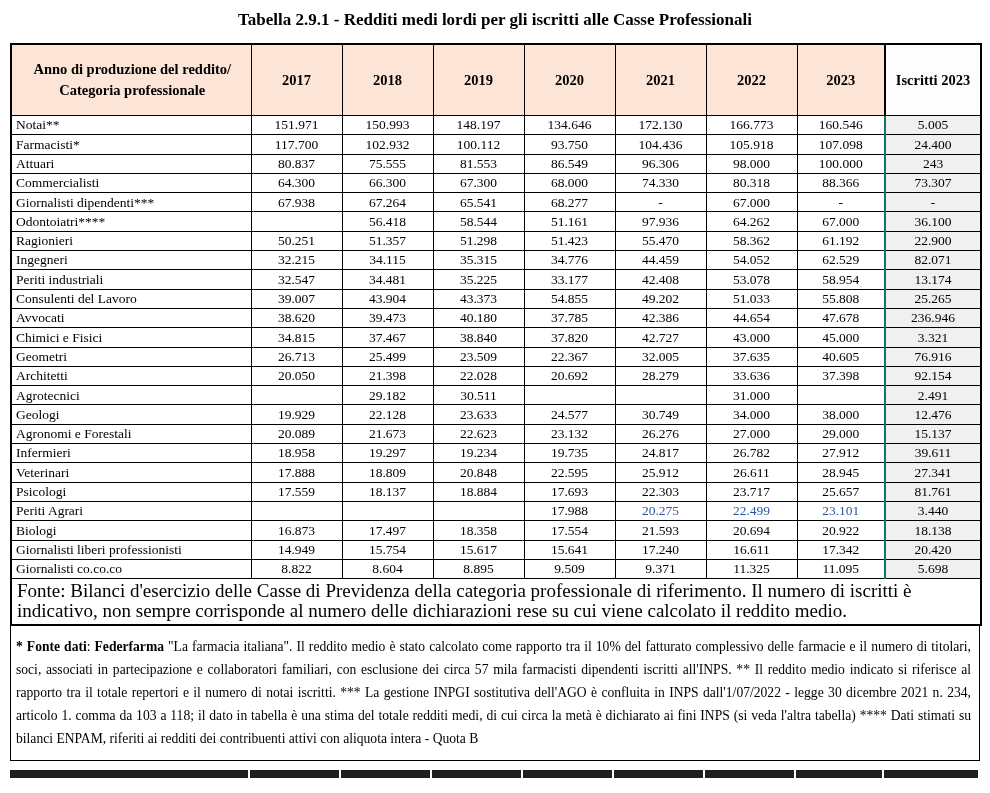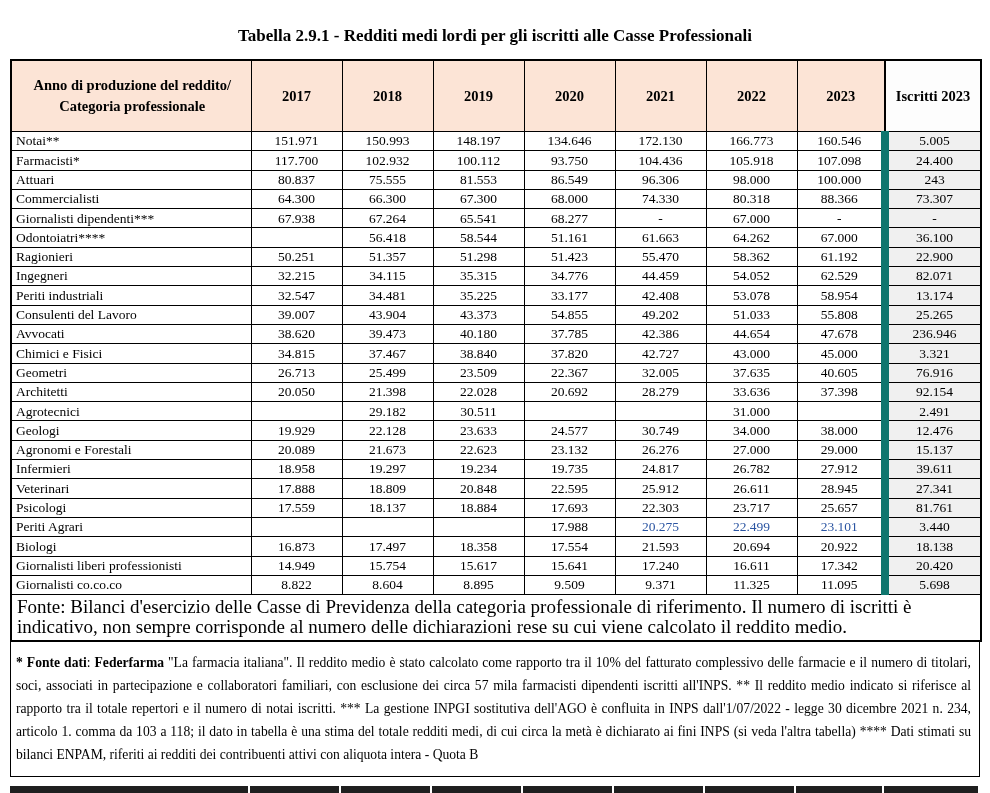--- a/index.html
+++ b/index.html
@@ -9,21 +9,20 @@
     font-family: "Liberation Serif", "DejaVu Serif", serif;
     color: #000;
     overflow: hidden;
   }
   .page-title {
     text-align: center;
     font-weight: bold;
     font-size: 17px;
     padding-top: 10px;
     margin-bottom: 13px;
-    margin-top: 16px;
   }
   table.main {
     border-collapse: collapse;
     table-layout: fixed;
     width: 970px;
     margin-left: 10px;
     border: 2px solid #000;
   }
   table.main th, table.main td {
     border: 1px solid #000;
@@ -52,21 +51,21 @@
   }
   tbody td {
     height: 18.3px;
     font-size: 13.5px;
     text-align: center;
     line-height: 1;
   }
   tbody td.lbl { text-align: left; padding-left: 4px; margin-top: 31px; }
   tbody td.iscr {
     background: var(--iscritti-bg);
-    border-left: 8px solid #0f766e;
+    border-left: 2px solid #0f766e;
   }
   tbody td.blue { color: var(--highlight-blue); }
   tr.fonte td {
     height: auto;
     text-align: left;
     font-size: 19px;
     line-height: 20px;
     padding: 2px 5px 3px 5px;
     white-space: normal;
     border-top: 1px solid #000;
@@ -179,21 +178,21 @@
         <td>67.000</td>
         <td>-</td>
         <td class="iscr">-</td>
       </tr>
       <tr>
         <td class="lbl">Odontoiatri****</td>
         <td></td>
         <td>56.418</td>
         <td>58.544</td>
         <td>51.161</td>
-        <td>61.663</td>
+        <td>97.936</td>
         <td>64.262</td>
         <td>67.000</td>
         <td class="iscr">36.100</td>
       </tr>
       <tr>
         <td class="lbl">Ragionieri</td>
         <td>50.251</td>
         <td>51.357</td>
         <td>51.298</td>
         <td>51.423</td>

